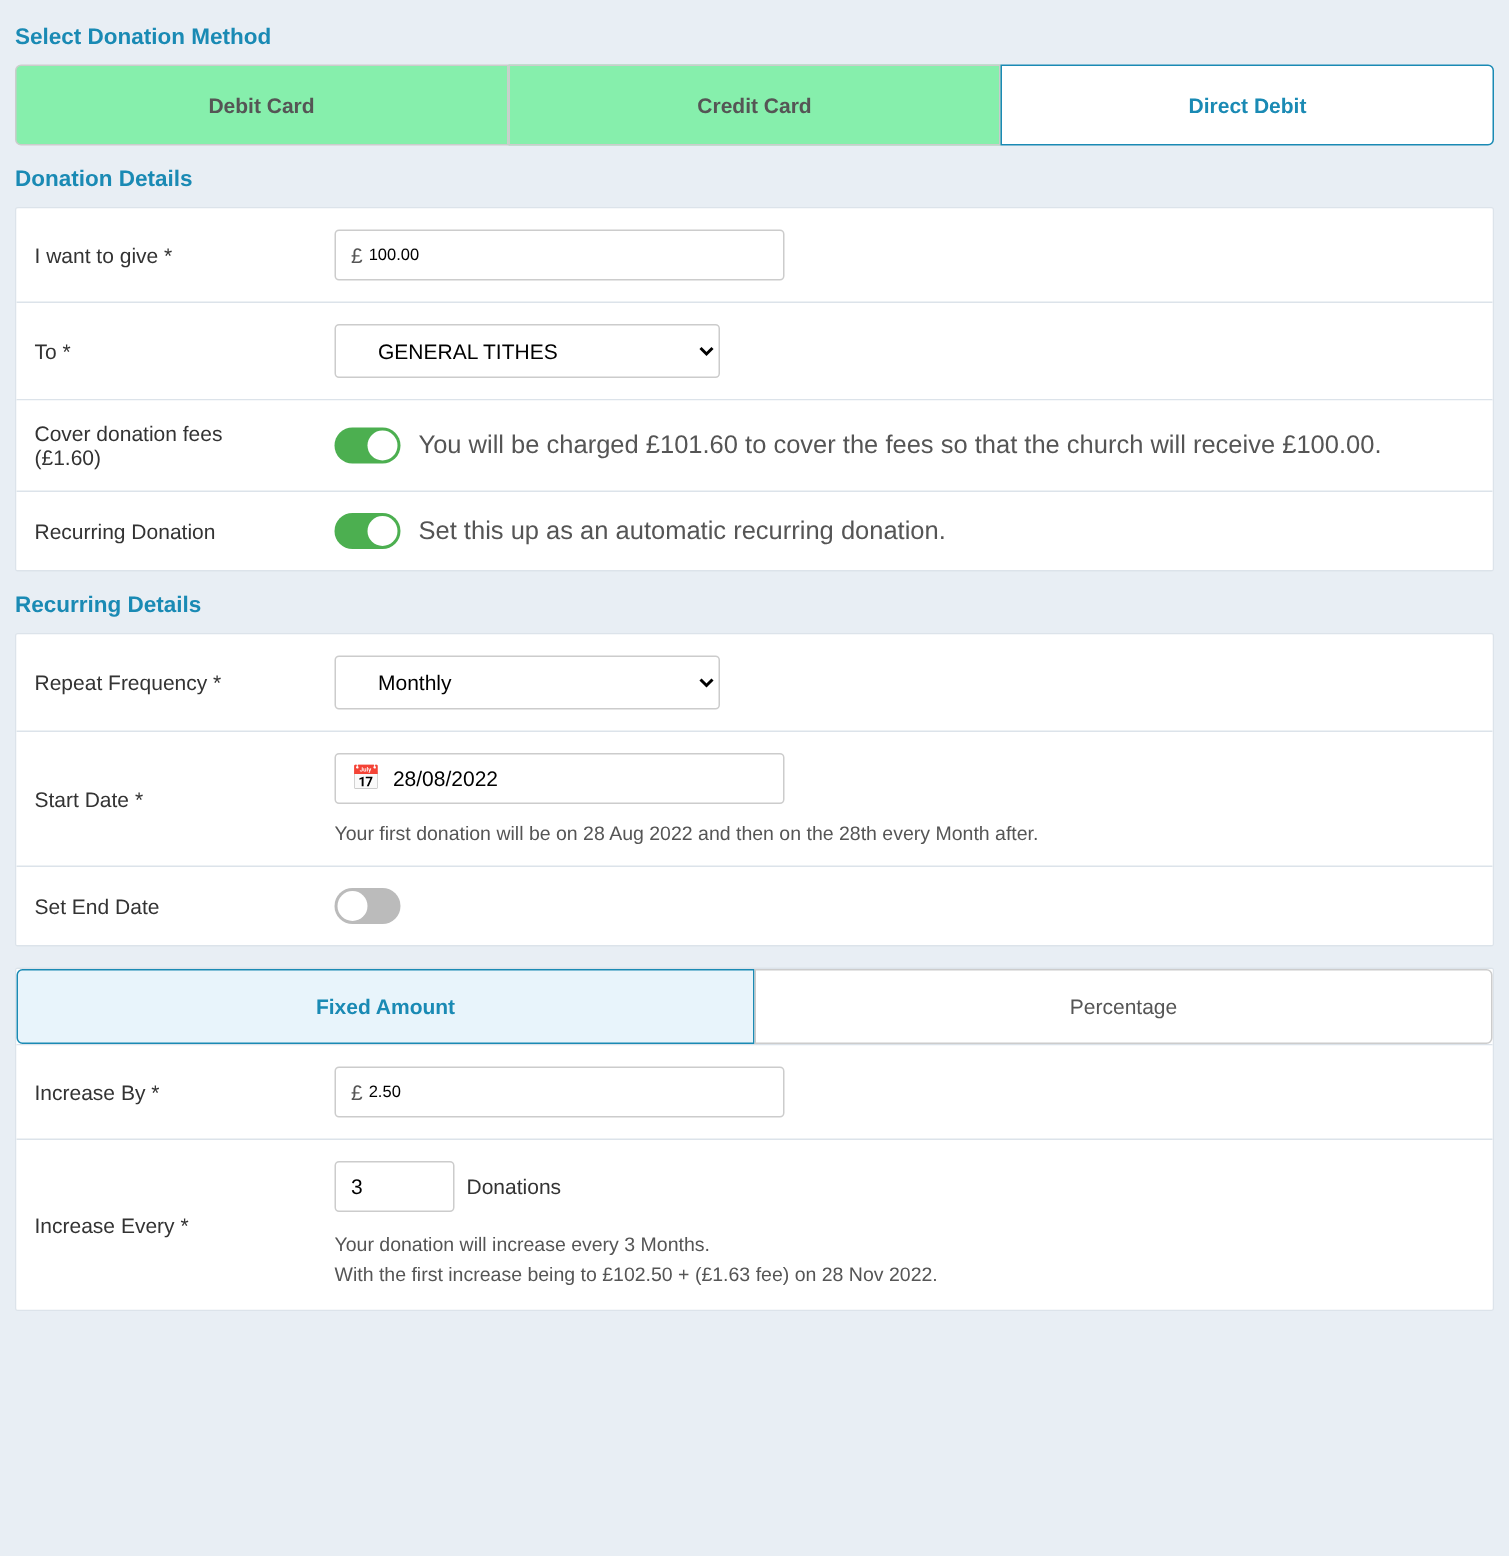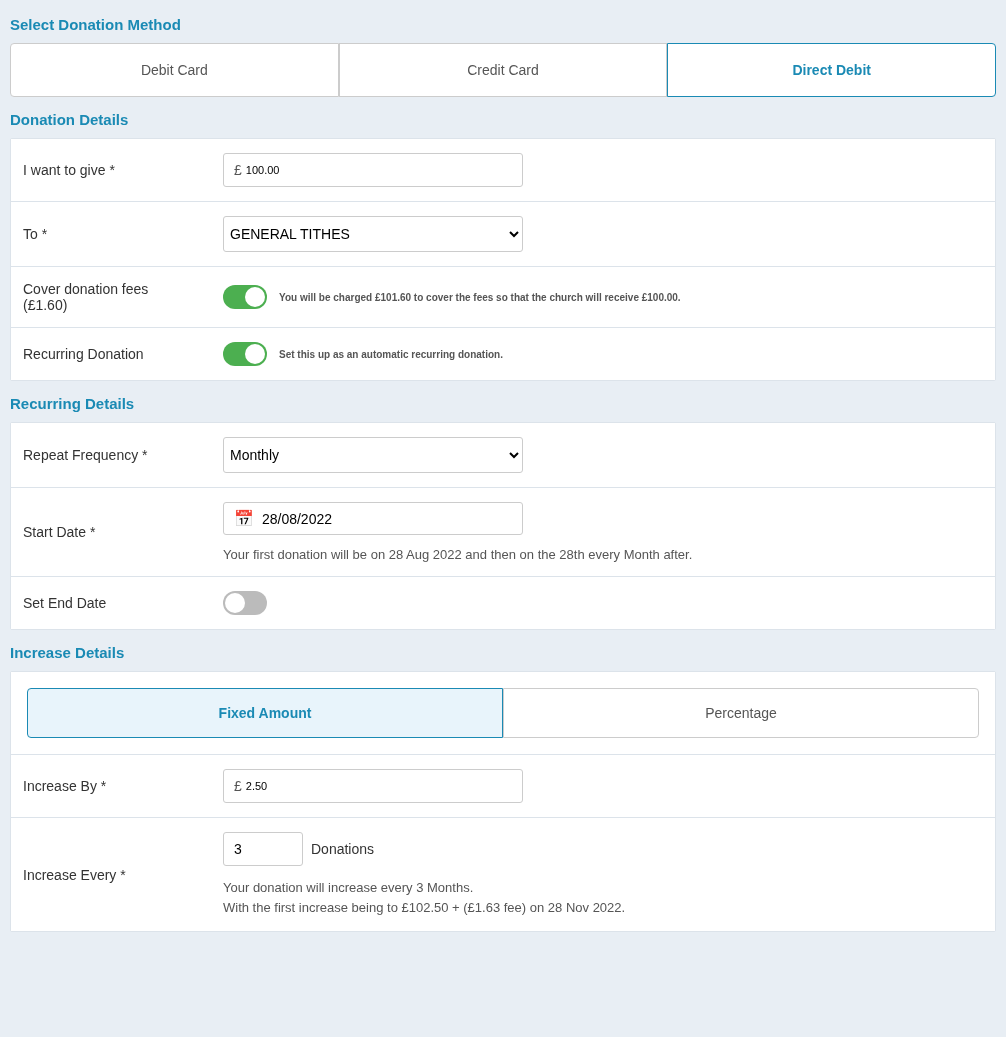--- a/index.html
+++ b/index.html
@@ -22,26 +22,27 @@
       margin-top: 6px;
     }
     .donation-method-row {
       display: flex;
       gap: 0;
       margin-bottom: 14px;
     }
     .method-btn {
       flex: 1;
       padding: 18px 10px;
-      background: #ffffff;
+      background: #86efac;
       border: 1px solid #ccc;
       cursor: pointer;
       font-size: 14px;
       color: #555;
       text-align: center;
+      font-weight: bold;
     }
     .method-btn.active {
       background: #ffffff;
       border-color: #1a8ab4;
       color: #1a8ab4;
       font-weight: bold;
     }
     .method-btn:first-child { border-radius: 4px 0 0 4px; }
     .method-btn:last-child { border-radius: 0 4px 4px 0; }
     .white-card {
@@ -75,23 +76,23 @@
     input[type="text"] {
       border: 1px solid #ccc;
       border-radius: 3px;
       padding: 8px 10px;
       font-size: 14px;
       width: 300px;
     }
     select {
       border: 1px solid #ccc;
       border-radius: 3px;
-      padding: 8px 2px;
-      font-size: 14px;
-      width: 300px;
+      padding: 8px 24px;
+      font-size: 14px;
+      width: 257px;
       background: #fff;
     }
     .toggle-wrap {
       display: flex;
       align-items: center;
       gap: 12px;
     }
     .toggle {
       width: 44px;
       height: 24px;
@@ -105,23 +106,22 @@
       width: 20px;
       height: 20px;
       background: #fff;
       border-radius: 50%;
       position: absolute;
       top: 2px;
       transition: left 0.2s;
     }
     .toggle.on .toggle-knob { left: 22px; }
     .toggle-text {
-      font-size: 10px;
-      color: #555;
-      font-weight: bold;
+      font-size: 17px;
+      color: #555;
     }
     .info-text {
       font-size: 13px;
       color: #555;
       margin-top: 4px;
     }
     .date-input-wrap {
       display: flex;
       align-items: center;
       border: 1px solid #ccc;
@@ -293,24 +293,23 @@
           <div class="toggle on" style="background:#bbb;">
             <div class="toggle-knob" style="left:2px;"></div>
           </div>
         </div>
       </div>
 
     </div>
   </div>
 
   <div class="card-section">
-    <div class="section-title">Increase Details</div>
     <div class="white-card">
 
-      <div class="table-row" style="padding:16px;">
+      <div class="table-row" style="padding:0;">
         <div class="increase-tabs" style="width:100%;">
           <button class="increase-tab active">Fixed Amount</button>
           <button class="increase-tab">Percentage</button>
         </div>
       </div>
 
       <div class="table-row">
         <div class="row-label">Increase By *</div>
         <div class="row-value">
           <div class="increase-by-input">

